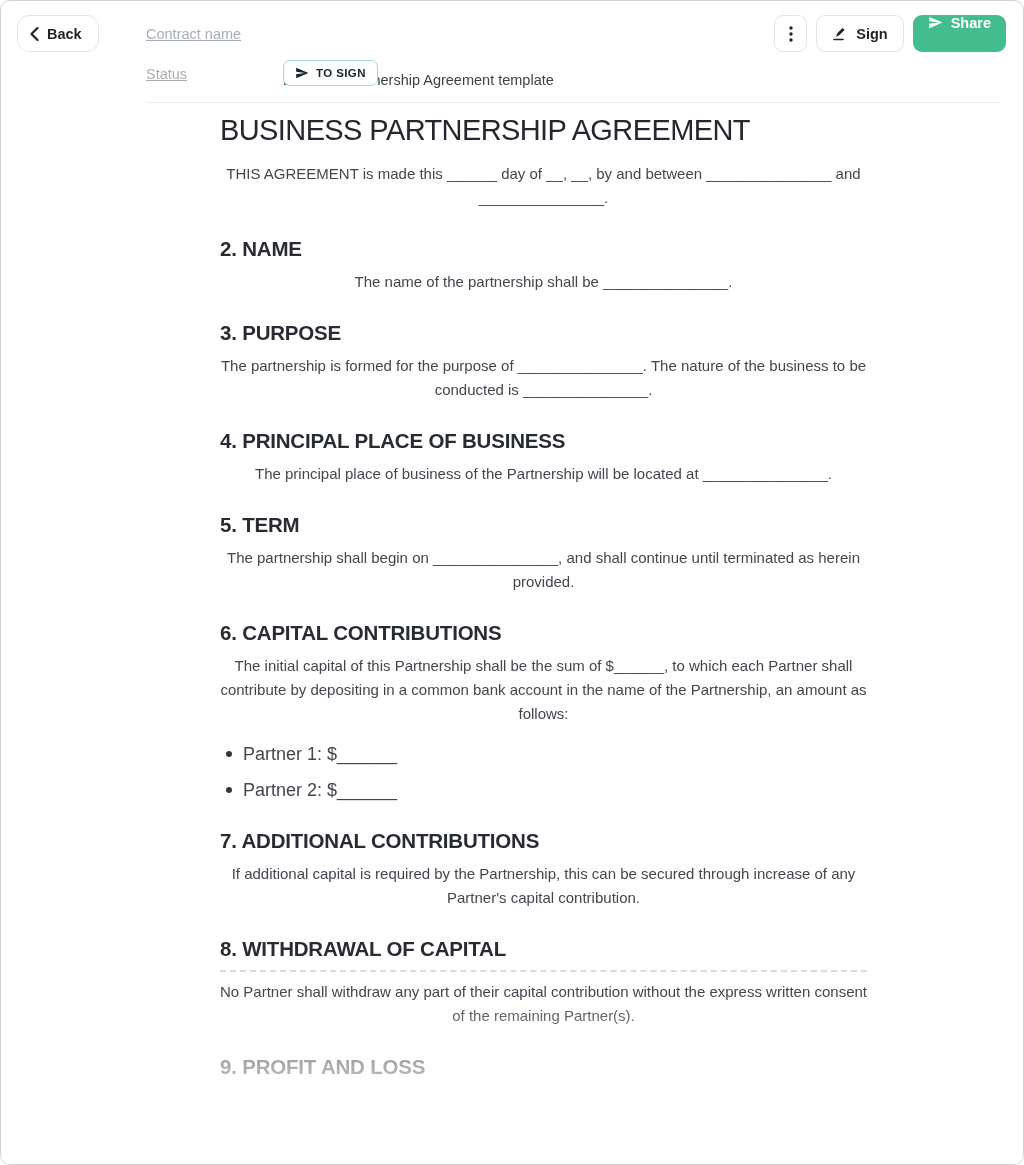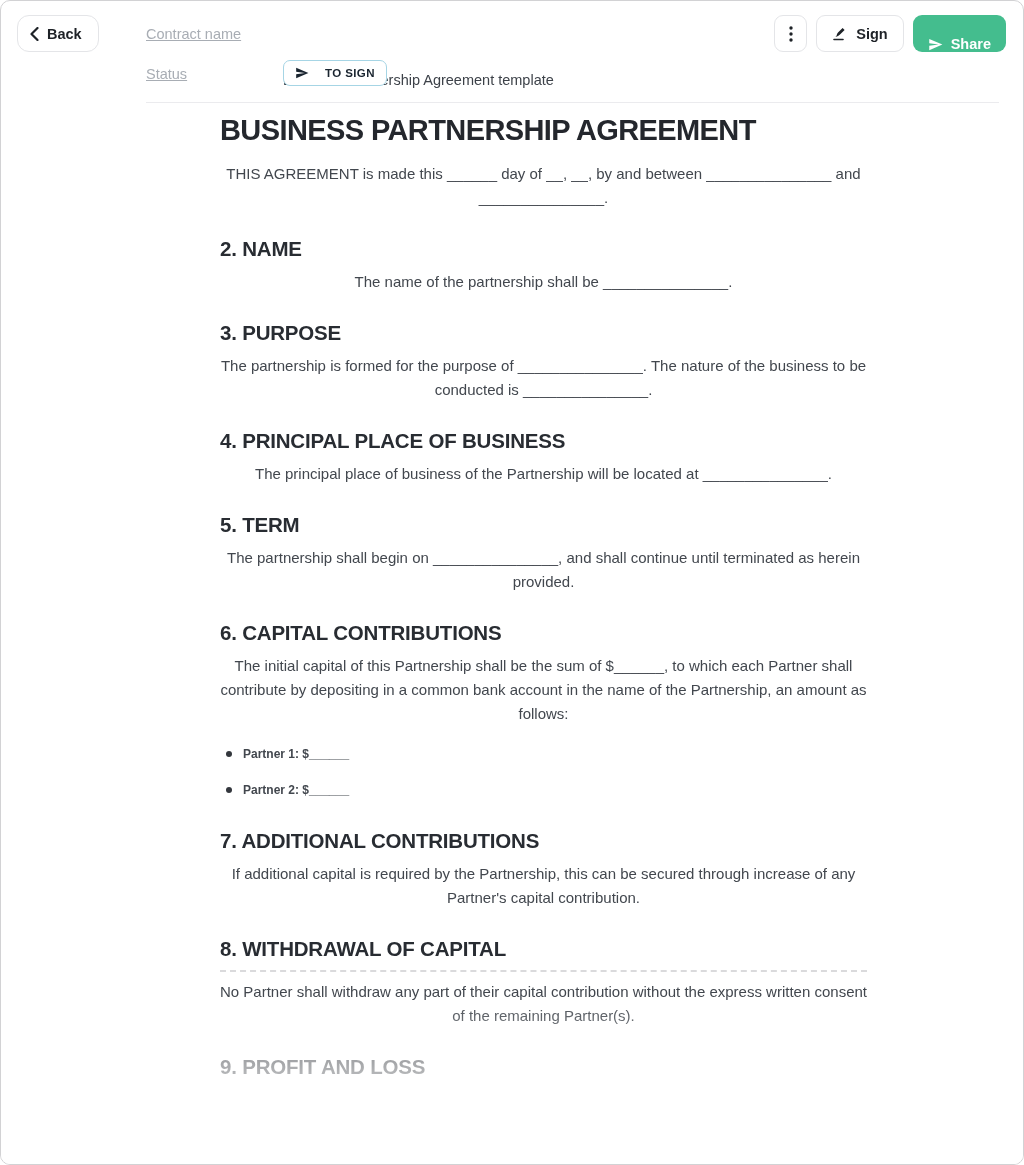--- a/index.html
+++ b/index.html
@@ -20,67 +20,67 @@
     background: #fff; border: 1px solid #e4e5e8; border-radius: 12px;
     font-size: 14.5px; font-weight: 600; color: #1e2227; cursor: pointer;
   }
   .meta-label { position: absolute; left: 145px; font-size: 14.5px; color: #a8adb4; text-decoration: underline; }
   .label-name { top: 25px; }
   .label-status { top: 65px; }
   .contract-title { position: absolute; left: 282px; top: 25px; font-size: 14.5px; color: #3d4249; margin-top: 46px; }
   .status-badge {
     position: absolute; left: 282px; top: 59px;
     height: 26px; padding: 0 11px;
-    display: inline-flex; align-items: center; gap: 16px;
+    display: inline-flex; align-items: center; gap: 7px;
     background: #fff; border: 1px solid #a6d5e5; border-radius: 7px;
     font-size: 11.5px; font-weight: 700; letter-spacing: 0.4px; color: #19242f;
     cursor: pointer;
   }
   .hdr-actions { position: absolute; right: 17px; top: 14px; display: flex; gap: 9px; }
   .icon-btn {
     width: 33px; height: 37px;
     display: inline-flex; align-items: center; justify-content: center;
     background: #fff; border: 1px solid #e4e5e8; border-radius: 9px; cursor: pointer;
     color: #1e2227;
   }
   .sign-btn {
     height: 37px; padding: 8px 15px;
     display: inline-flex; align-items: center; gap: 8px;
     background: #fff; border: 1px solid #e4e5e8; border-radius: 9px;
     font-size: 14.5px; font-weight: 600; color: #1e2227; cursor: pointer; justify-content: space-between;
   }
   .share-btn {
     height: 37px; padding: 0 15px;
-    display: inline-flex; align-items: flex-end; gap: 8px;
+    display: inline-flex; align-items: flex-start; gap: 8px;
     border: none; border-radius: 9px;
     font-size: 14.5px; font-weight: 600; color: #fff; cursor: pointer;
   }
   .hdr-divider {
     position: absolute; top: 101px; left: 145px; right: 24px;
     border-top: 1px solid #ebebee;
   }
 
   
   .doc {
     position: absolute; left: 219px; top: 109px; width: 647px;
     color: #42474e;
   }
   .doc h1 {
-    font-size: 29px; font-weight: 700; letter-spacing: -0.6px;
+    font-size: 29px; font-weight: 400; letter-spacing: -0.6px;
     color: #24272d; margin: 4px 0 15px;
   }
   .doc p { font-size: 15px; line-height: 24px; margin: 0; color: #42474e; text-align: center; }
   .doc h2 {
     font-size: 20.5px; font-weight: 800; letter-spacing: -0.2px;
     color: #282c32; margin: 27px 0 9px;
   }
   .doc ul { list-style: none; margin: 16px 0 0 6px; }
   .doc li {
-    font-size: 12px; line-height: 24px; margin-bottom: 12px;
-    padding-left: 17px; position: relative; font-weight: bold;
+    font-size: 18px; line-height: 24px; margin-bottom: 12px;
+    padding-left: 17px; position: relative;
   }
   .doc li::before {
     content: ""; position: absolute; left: 0; top: 9px;
     width: 6px; height: 6px; border-radius: 50%; background: #33373d;
   }
   .page-break {
     border-top: 2px dashed #dadadc;
     margin: 2px 0 8px;
   }
 

